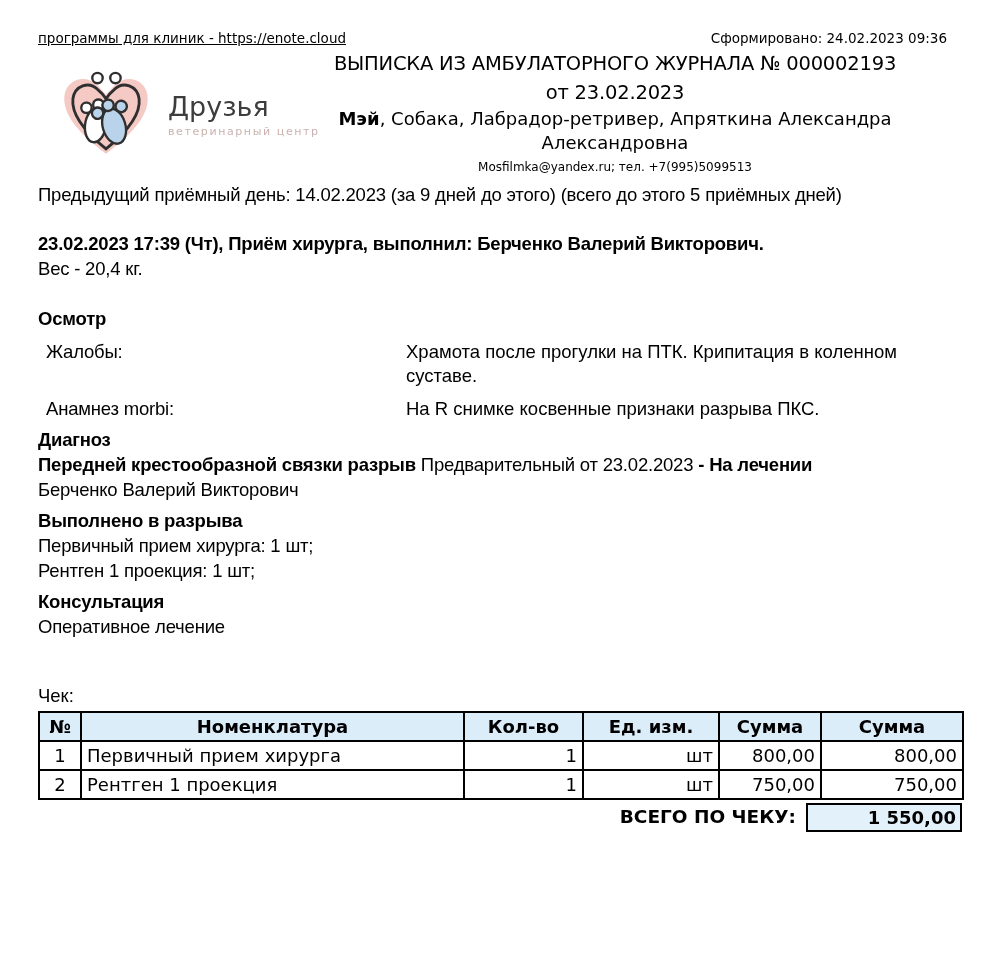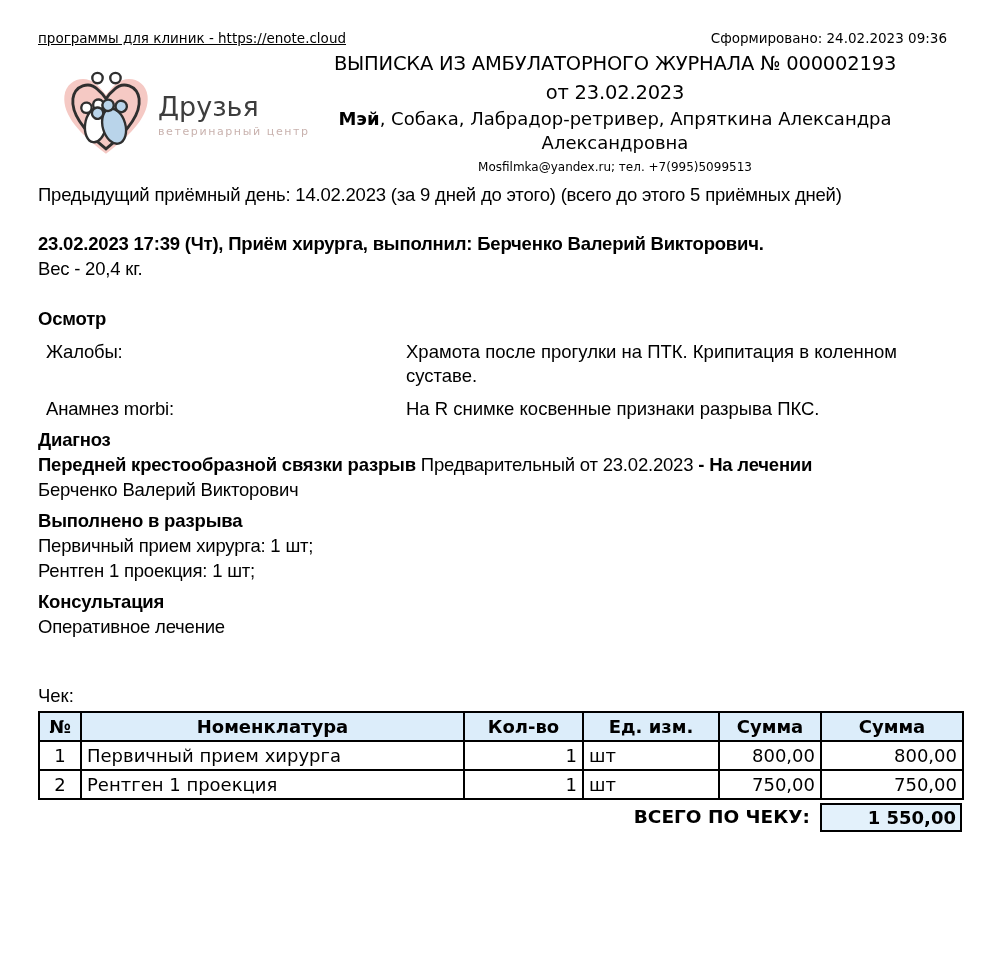--- a/index.html
+++ b/index.html
@@ -11,21 +11,21 @@
   }
   .page { position:relative; width:1000px; height:975px; padding:30px 53px 0 38px; }
 
   
   .topbar { display:flex; justify-content:space-between; align-items:flex-start;
             font-size:13.5px; line-height:1.2; }
   .topbar a { color:#000; text-decoration:underline; cursor:pointer; }
 
   
   .header { position:relative; margin-top:3px; }
-  .logo { position:absolute; left:16px; top:16px; display:flex; align-items:center; }
+  .logo { position:absolute; left:16px; top:16px; display:flex; align-items:center; gap:10px; }
   .logo svg { width:104px; height:96px; }
   .logo-text .name { font-size:27px; color:#3d3d3d; font-weight:500; line-height:1.1;
                      font-family:"DejaVu Sans",sans-serif; }
   .logo-text .sub  { font-size:11px; color:#c9b2ae; letter-spacing:1.6px; margin-top:3px; }
 
   .header-text { margin-left:257px; width:640px; text-align:center; }
   .title-line { font-size:19.5px; line-height:29px; letter-spacing:-0.2px; }
   .patient-line { font-size:18px; line-height:24px; }
   .contact-line { font-size:12px; line-height:24px; }
   .b { font-weight:bold;text-align:center; }
@@ -55,28 +55,28 @@
   table.receipt th { background:#dcedfa; font-weight:bold; text-align:center; }
   col.c-num   { width:42px; }
   col.c-name  { width:383px; }
   col.c-qty   { width:119px; }
   col.c-unit  { width:136px; }
   col.c-price { width:102px; }
   col.c-sum   { width:142px; }
   td.t-num   { text-align:center; padding:2px 2px; }
   td.t-name  { text-align:left; }
   td.t-qty   { text-align:right; padding-right:3px; }
-  td.t-unit  { text-align:left;border-radius:6px; }
+  td.t-unit  { text-align:right;border-radius:6px; }
   td.t-price { text-align:right; padding-right:4px; }
   td.t-sum   { text-align:right; padding-right:4px; }
 
   .receipt-footer { display:flex; width:924px; margin-top:3px; align-items:stretch; }
   .total-label { flex:1; text-align:right; font-weight:bold; font-size:18.5px;
                  padding:3px 10px 0 0; }
-  .total-cell { width:142px; border:2px solid #000; background:#e3f1fb; font-weight:bold;
+  .total-cell { width:156px; border:2px solid #000; background:#e3f1fb; font-weight:bold;
                 font-size:18px; text-align:right; padding:2px 4px; }
 </style>
 </head>
 <body>
 
 <div class="page">
 
   <div class="topbar">
     <a>программы для клиник - https://enote.cloud</a>
     <span>Сформировано: 24.02.2023 09:36</span>

